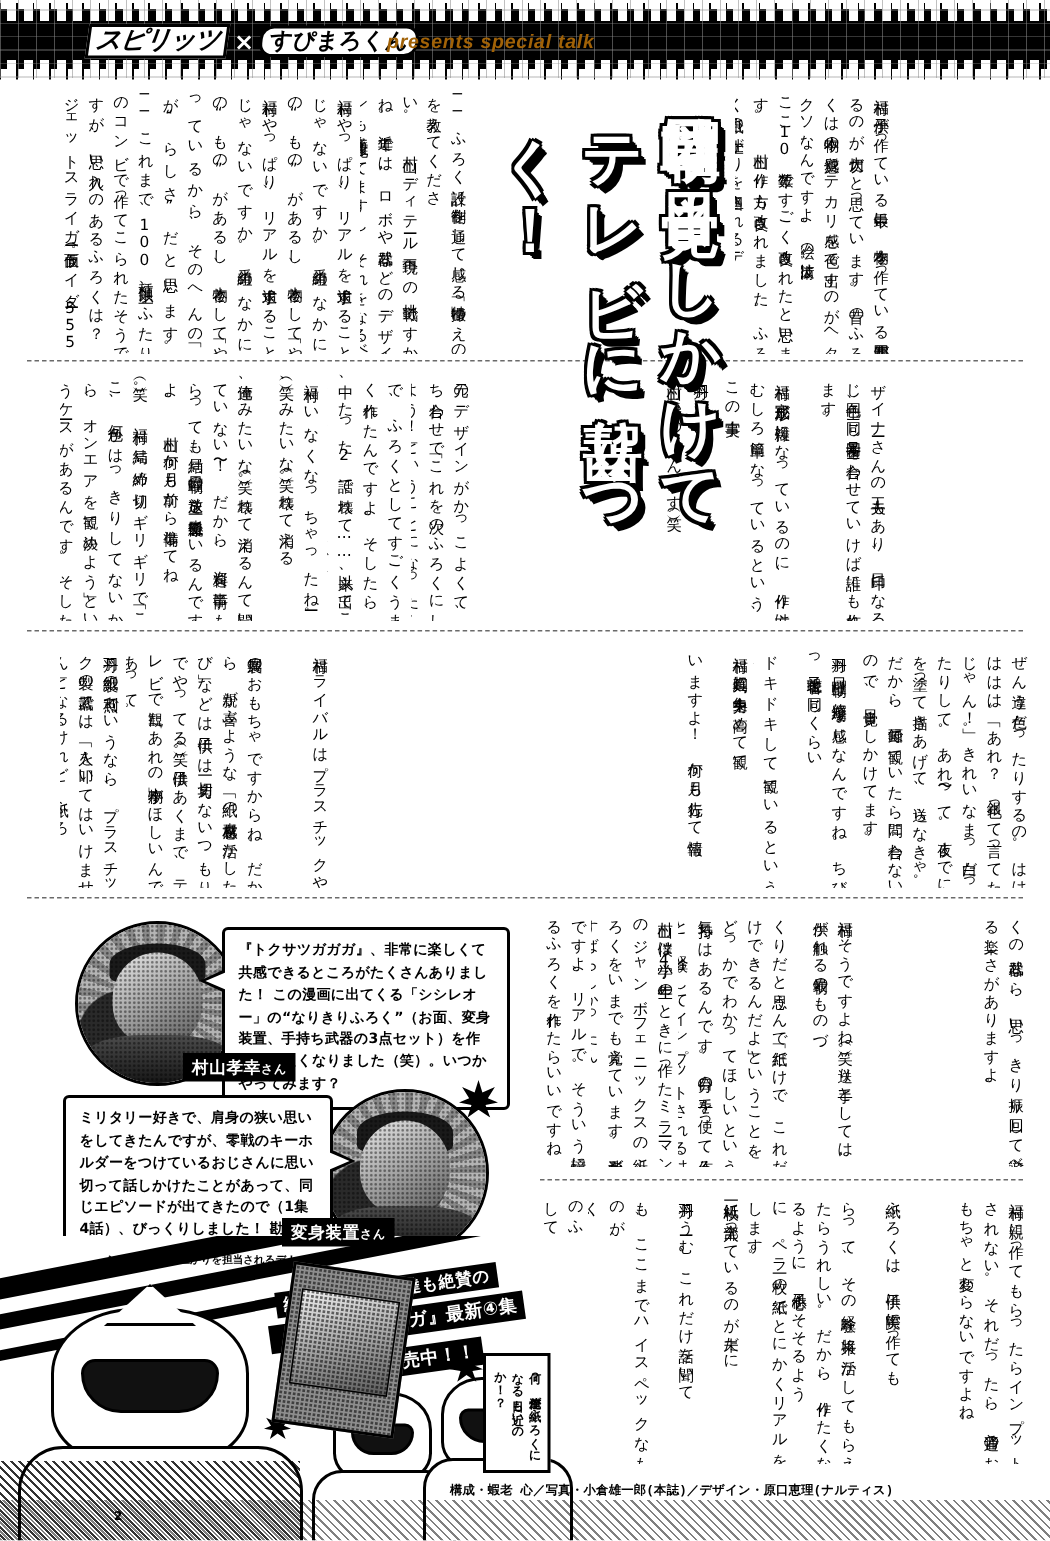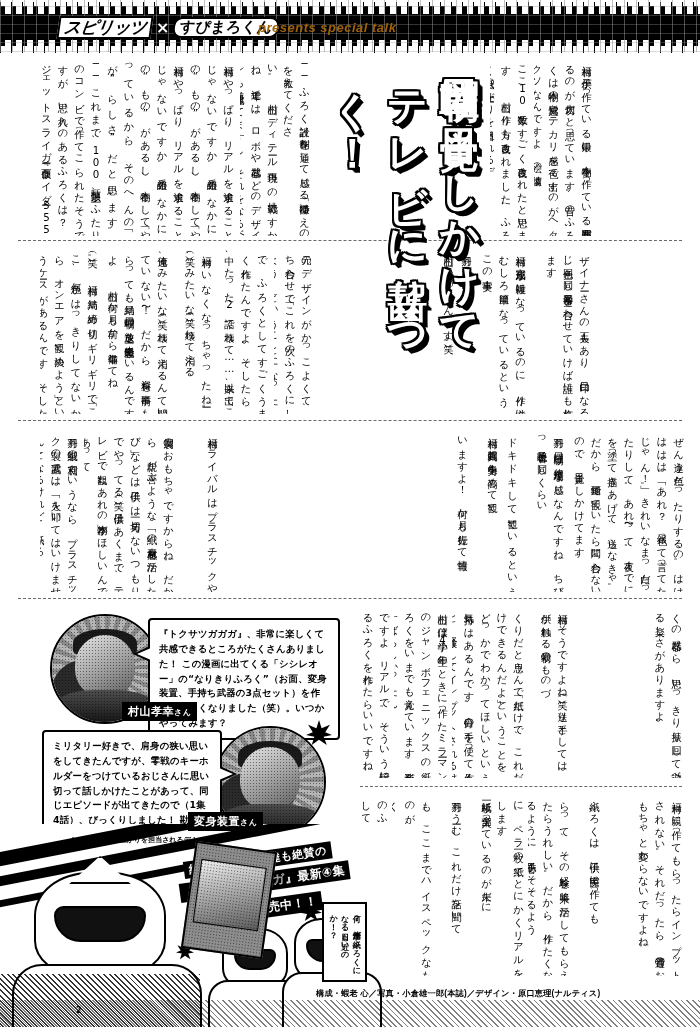--- a/index.html
+++ b/index.html
@@ -243,23 +243,23 @@
     font-family:"DejaVu Sans","Liberation Sans",sans-serif;
   }
   .v-balloon {
     position:absolute; background:#fff; border:2px solid #000;
     writing-mode:vertical-rl; -webkit-writing-mode:vertical-rl;
     text-orientation:upright;
     font-size:8px; font-weight:900; line-height:1.45;
     padding:5px 3px; z-index:8;
   }
   .credits {
-    position:absolute; left:316px; top:988px;
+    position:absolute; left:300px; top:988px;
     font-size:8.2px; font-weight:700; letter-spacing:.2px;
-    font-family:Liberation Sans, sans-serif;
+    font-family:Liberation Mono, monospace;
   }
   .page-num {
     position:absolute; left:76px; top:1006px; font-size:8px; font-weight:700;
   }
   .bot-tone {
     position:absolute; left:0; top:1000px; width:700px; height:27px;
     background-image:repeating-linear-gradient(45deg,#000 0 1.2px,transparent 1.2px 4px);
     opacity:.5;
   }
 </style>

